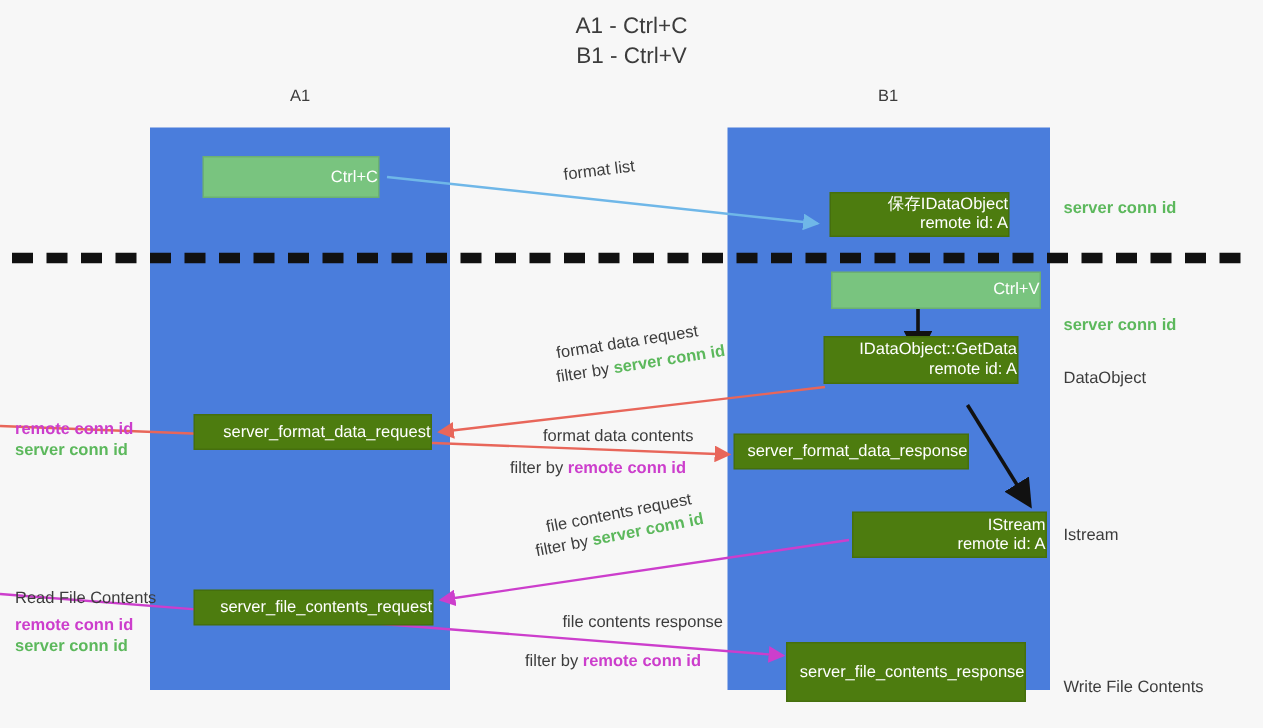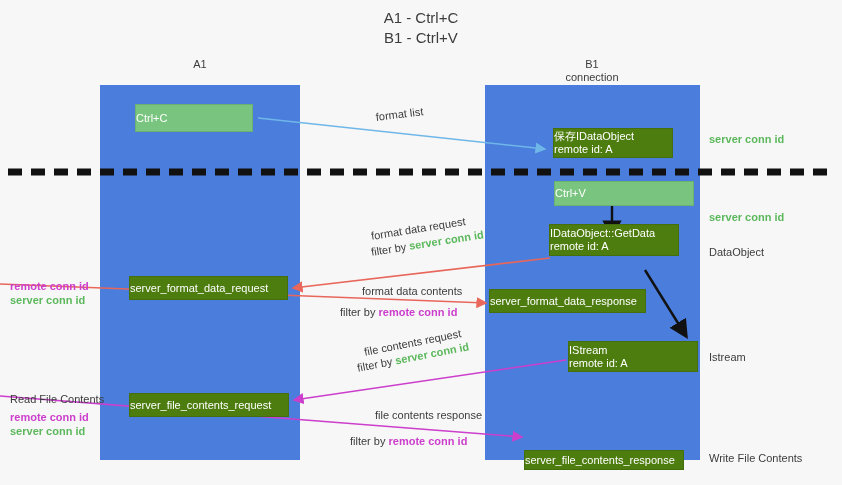--- a/index.html
+++ b/index.html
@@ -17,21 +17,21 @@
   .lane{position:absolute;background:#4a7ddc;}
   .lane-a{left:100px;top:85px;width:200px;height:375px;}
   .lane-b{left:485px;top:85px;width:215px;height:375px;}
 
   .lane-title{
     position:absolute;text-align:center;font-size:11px;line-height:13px;color:#3c3c3c;
   }
 
   .box{
     position:absolute;box-sizing:border-box;
-    display:flex;flex-direction:column;align-items:flex-start;justify-content:center;
+    display:flex;flex-direction:column;align-items:flex-end;justify-content:center;
     font-size:11px;line-height:13px;color:#ffffff;text-align:center;
     border:1px solid rgba(0,0,0,.10);
   }
   .box.green{background:#79c47f;}
   .box.orange{background:#4d7c0f;}
 
   .lbl{position:absolute;font-size:11px;line-height:14px;color:#3c3c3c;white-space:nowrap;}
   .lbl.green{color:#5cb85c;font-weight:bold;}
   .lbl.magenta{color:#cc3ecc;font-weight:bold;}
   .lbl b.g{color:#5cb85c;}
@@ -54,21 +54,20 @@
   <div class="title">
     <div>A1 - Ctrl+C</div>
     <div>B1 - Ctrl+V</div>
   </div>
 
   <div class="lane-title" style="left:130px;top:58px;width:140px;">
     <div>A1</div>
   </div>
   <div class="lane-title" style="left:522px;top:58px;width:140px;">
     <div>B1</div>
-    <div>connection</div>
   </div>
 
   <div class="lane lane-a"></div>
   <div class="lane lane-b"></div>
 
   <svg class="layer">
     <defs>
       <marker id="ah-blue" markerWidth="7" markerHeight="7" refX="6" refY="3.5" orient="auto">
         <path d="M0,0 L7,3.5 L0,7 z" fill="#6fb7e8"></path>
       </marker>
@@ -128,21 +127,21 @@
 
   <div class="box orange" style="left:568px;top:341px;width:130px;height:31px;">
     <span>IStream</span>
     <span>remote id: A</span>
   </div>
 
   <div class="box orange" style="left:129px;top:393px;width:160px;height:24px;">
     <span>server_file_contents_request</span>
   </div>
 
-  <div class="box orange" style="left:524px;top:450px;width:160px;height:20px;">
+  <div class="box orange" style="left:524px;top:428px;width:160px;height:40px;">
     <span>server_file_contents_response</span>
   </div>
 
   <div class="lbl rot-a" style="left:375px;top:110px;">format list</div>
 
   <div class="lbl rot-b" style="left:370px;top:229px;">format data request</div>
   <div class="lbl rot-b" style="left:370px;top:245px;">
     <span>filter by </span><b class="g">server conn id</b>
   </div>
 

